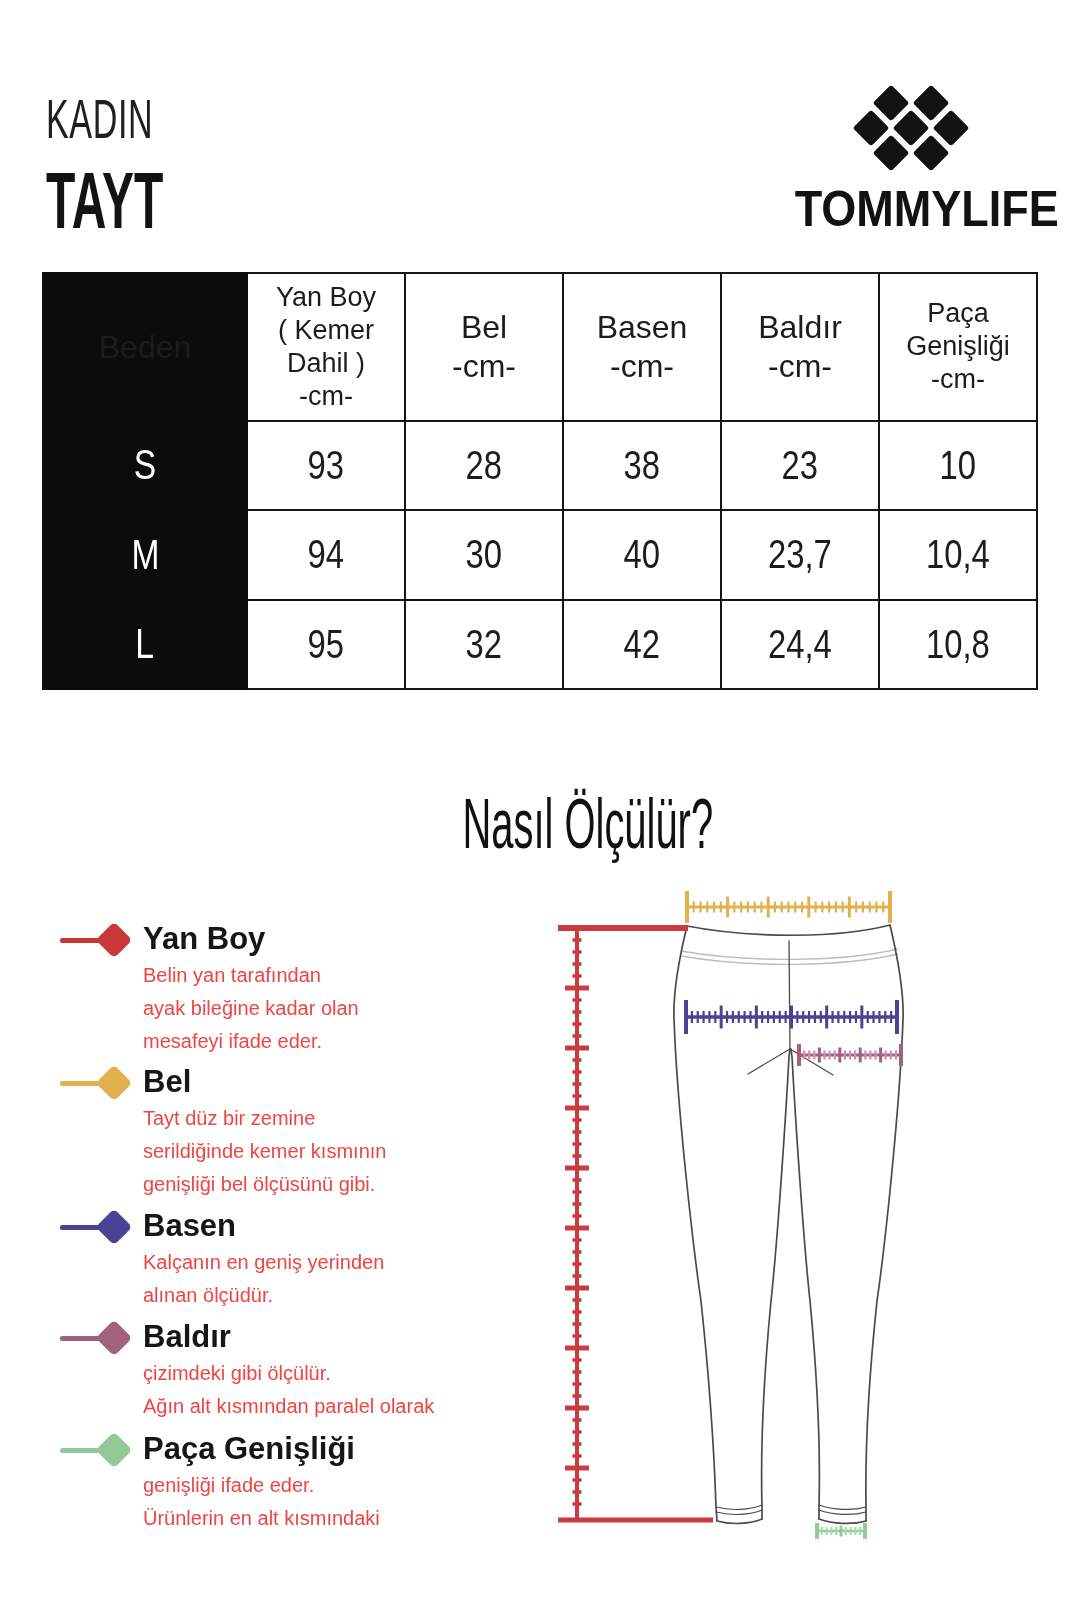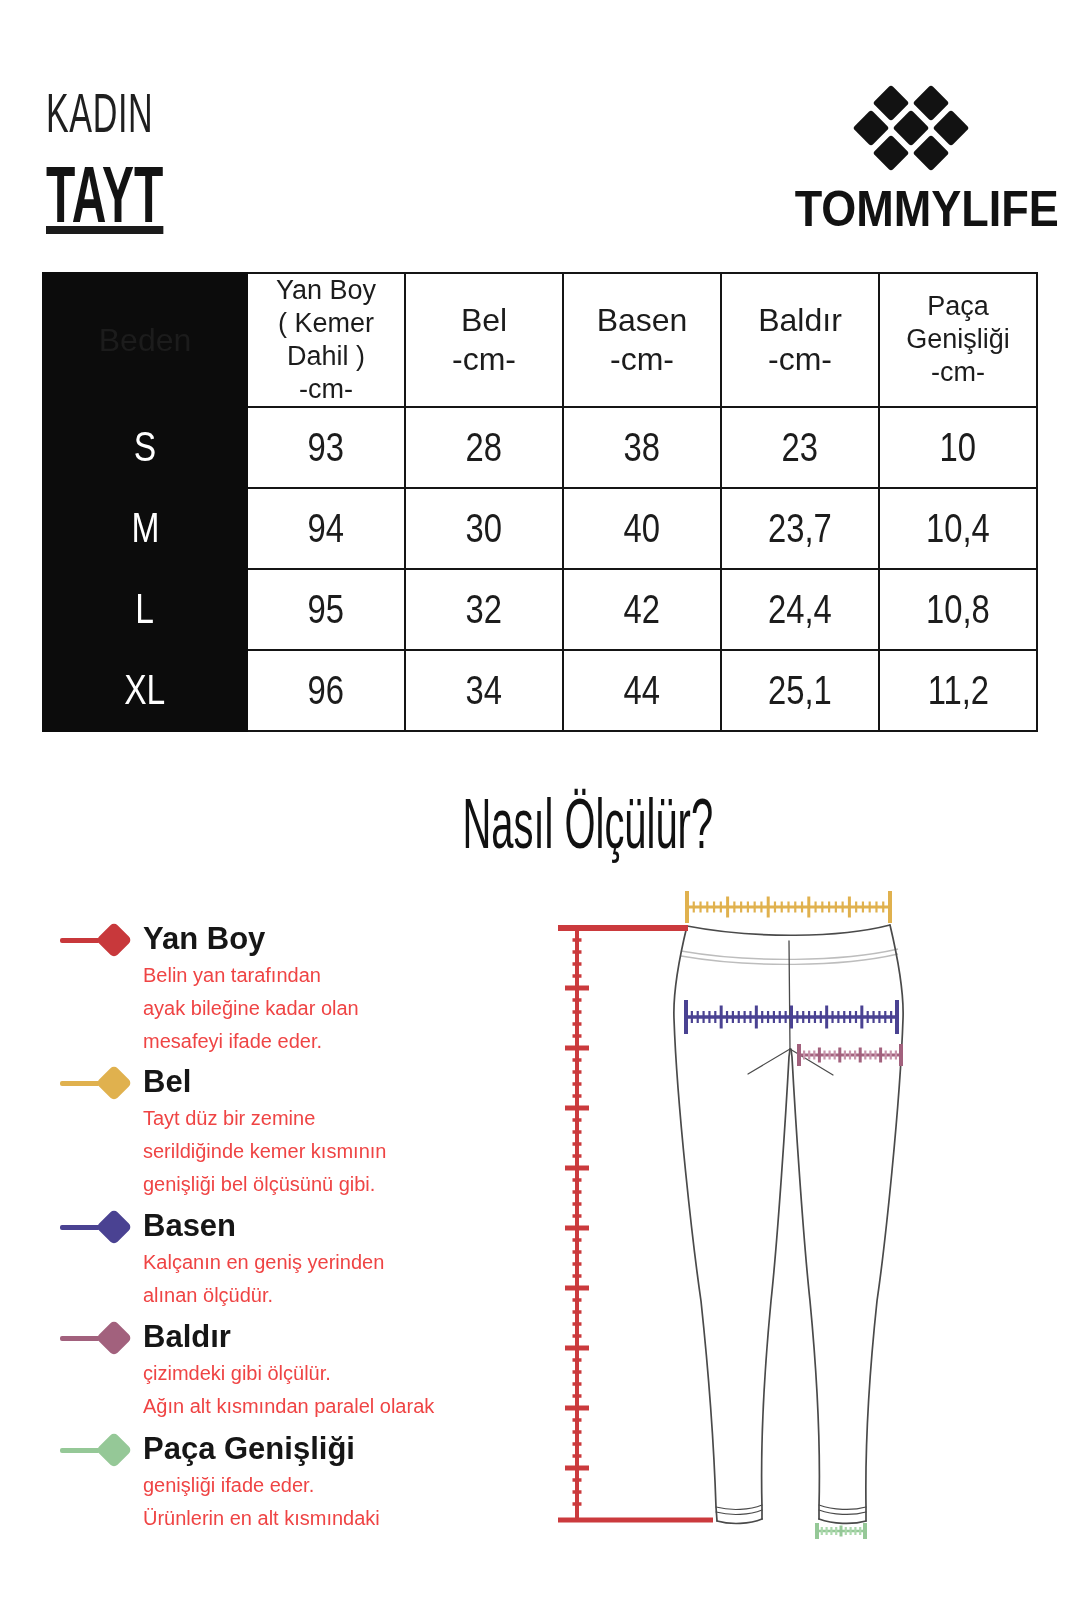--- a/index.html
+++ b/index.html
@@ -1,20 +1,20 @@
 <!DOCTYPE html>
 <html><head>
 <meta charset="utf-8">
 <style>
   html,body{margin:0;padding:0;background:#fff;}
   .canvas{position:relative;width:1080px;height:1620px;background:#ffffff;
           font-family:"Liberation Sans",sans-serif;overflow:hidden;color:#1b1b1b;}
 
   
-  .header-left{position:absolute;left:46px;top:86px;text-decoration:underline;}
+  .header-left{position:absolute;left:46px;top:92px;}
   .category{font-size:55px;font-weight:400;letter-spacing:1px;color:#1f1f1f;
             display:inline-block;transform:scaleX(.62);transform-origin:0 50%;line-height:1;}
   .product{margin-top:14px;font-size:80px;font-weight:700;color:#131313;
            display:block;transform:scaleX(.6);transform-origin:0 50%;line-height:1;}
   .brand-block{position:absolute;left:780px;top:80px;width:262px;text-align:center;}
   .brand-logo{display:block;margin:0 auto;}
   .brand-name{display:inline-block;font-size:50px;font-weight:700;letter-spacing:0;
               transform:scaleX(.9);transform-origin:50% 50%;line-height:1;margin-top:8px;color:#121212;}
 
   
@@ -125,28 +125,20 @@
       <td><span class="val">23,7</span></td>
       <td><span class="val">10,4</span></td>
     </tr>
     <tr class="data">
       <td class="dark"><span class="size-label">L</span></td>
       <td><span class="val">95</span></td>
       <td><span class="val">32</span></td>
       <td><span class="val">42</span></td>
       <td><span class="val">24,4</span></td>
       <td><span class="val">10,8</span></td>
-    </tr>
-    <tr class="data">
-      <td class="dark"><span class="size-label">XL</span></td>
-      <td><span class="val">96</span></td>
-      <td><span class="val">34</span></td>
-      <td><span class="val">44</span></td>
-      <td><span class="val">25,1</span></td>
-      <td><span class="val">11,2</span></td>
     </tr>
   </tbody>
     </table>
 
   <div class="measure-title-wrap">
     <span class="measure-title">Nasıl Ölçülür?</span>
   </div>
 
   <div class="legend-item" style="top:919px">
     <span class="marker">

